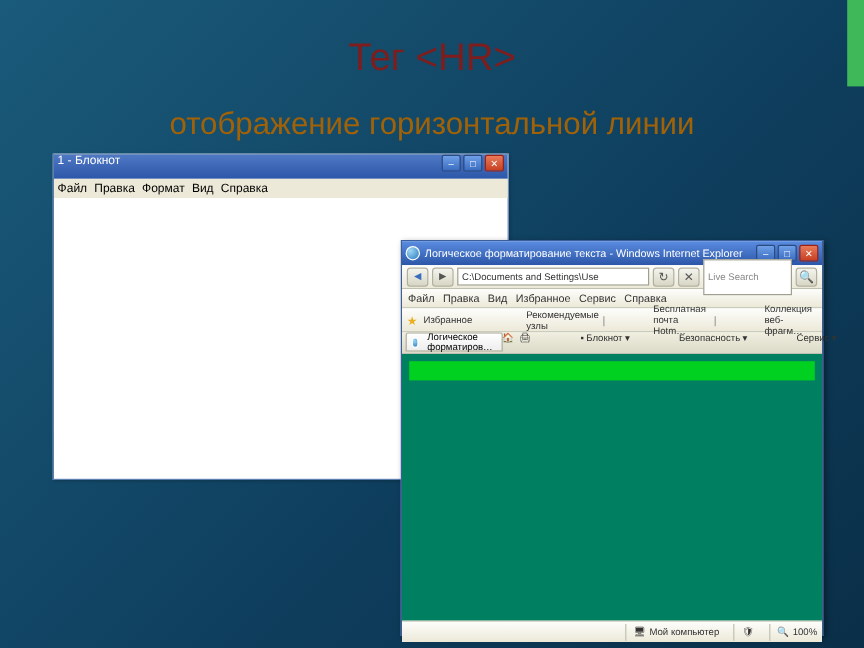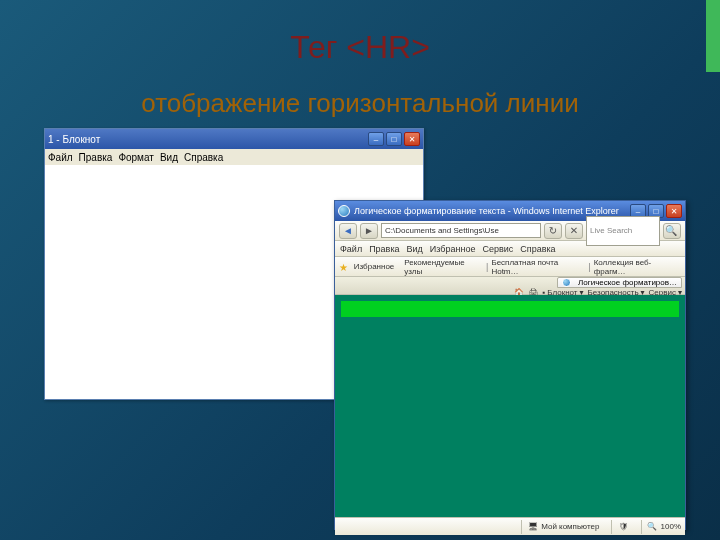--- a/index.html
+++ b/index.html
@@ -49,21 +49,21 @@
     height: 272px;
     border: 1px solid #5a7fb0;
     background: #fff;
     box-shadow: 1px 1px 3px rgba(0,0,0,0.3);
     font-size: 9px;
   }
   .editor-titlebar {
     height: 20px;
     background: linear-gradient(#4f78c4, #2c56a8);
     display: flex;
-    align-items: center;
+    align-items: flex-start;
     padding: 0 3px;
     color: #fff;
     font-size: 10px;
   }
   .editor-titlebar .spacer { flex: 1; }
   .win-btns { display: flex; gap: 2px; }
   .win-btn {
     width: 16px; height: 14px;
     background: linear-gradient(#6fa0e8, #3a6cc0);
     border: 1px solid #2a4a80;
@@ -191,30 +191,30 @@
     margin-right: 2px;
   }
   .fav-label { font-size: 8px; color: #333; }
   .toolbar-item {
     display: flex;
     align-items: center;
     gap: 2px;
     font-size: 8px;
     color: #333;
     cursor: pointer;
+    margin-left: 37px;
   }
   .tab-row {
     height: 18px;
     background: linear-gradient(#f0efe0, #dcdac8);
     border-bottom: 1px solid #c0c0b0;
     display: flex;
-    align-items: flex-end;
+    align-items: flex-start;
     padding: 0 3px;
     justify-content: space-between;
-    flex-direction: column;
   }
   .tab {
     display: flex;
     align-items: center;
     height: 16px;
     background: linear-gradient(#fff, #eee);
     border: 1px solid #b0b0a0;
     border-radius: 2px 2px 0 0;
     padding: 0 4px;
     font-size: 8px;

